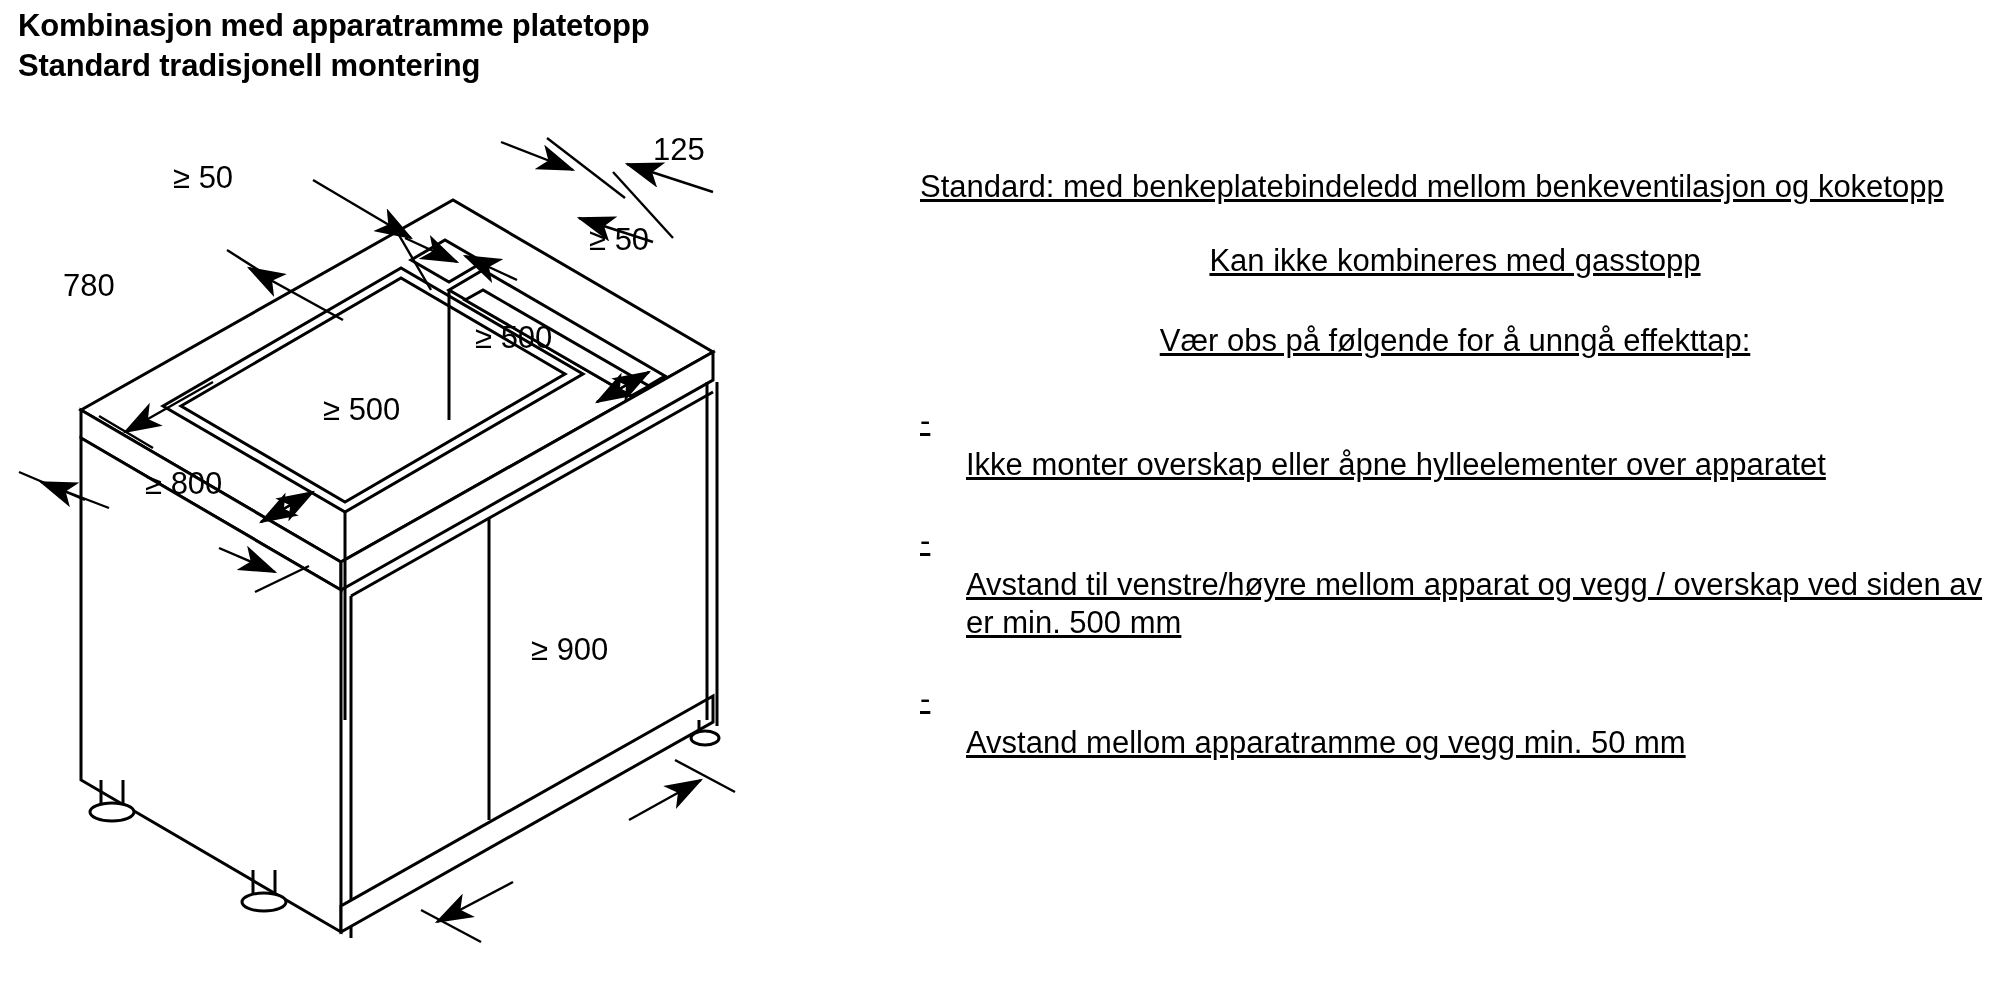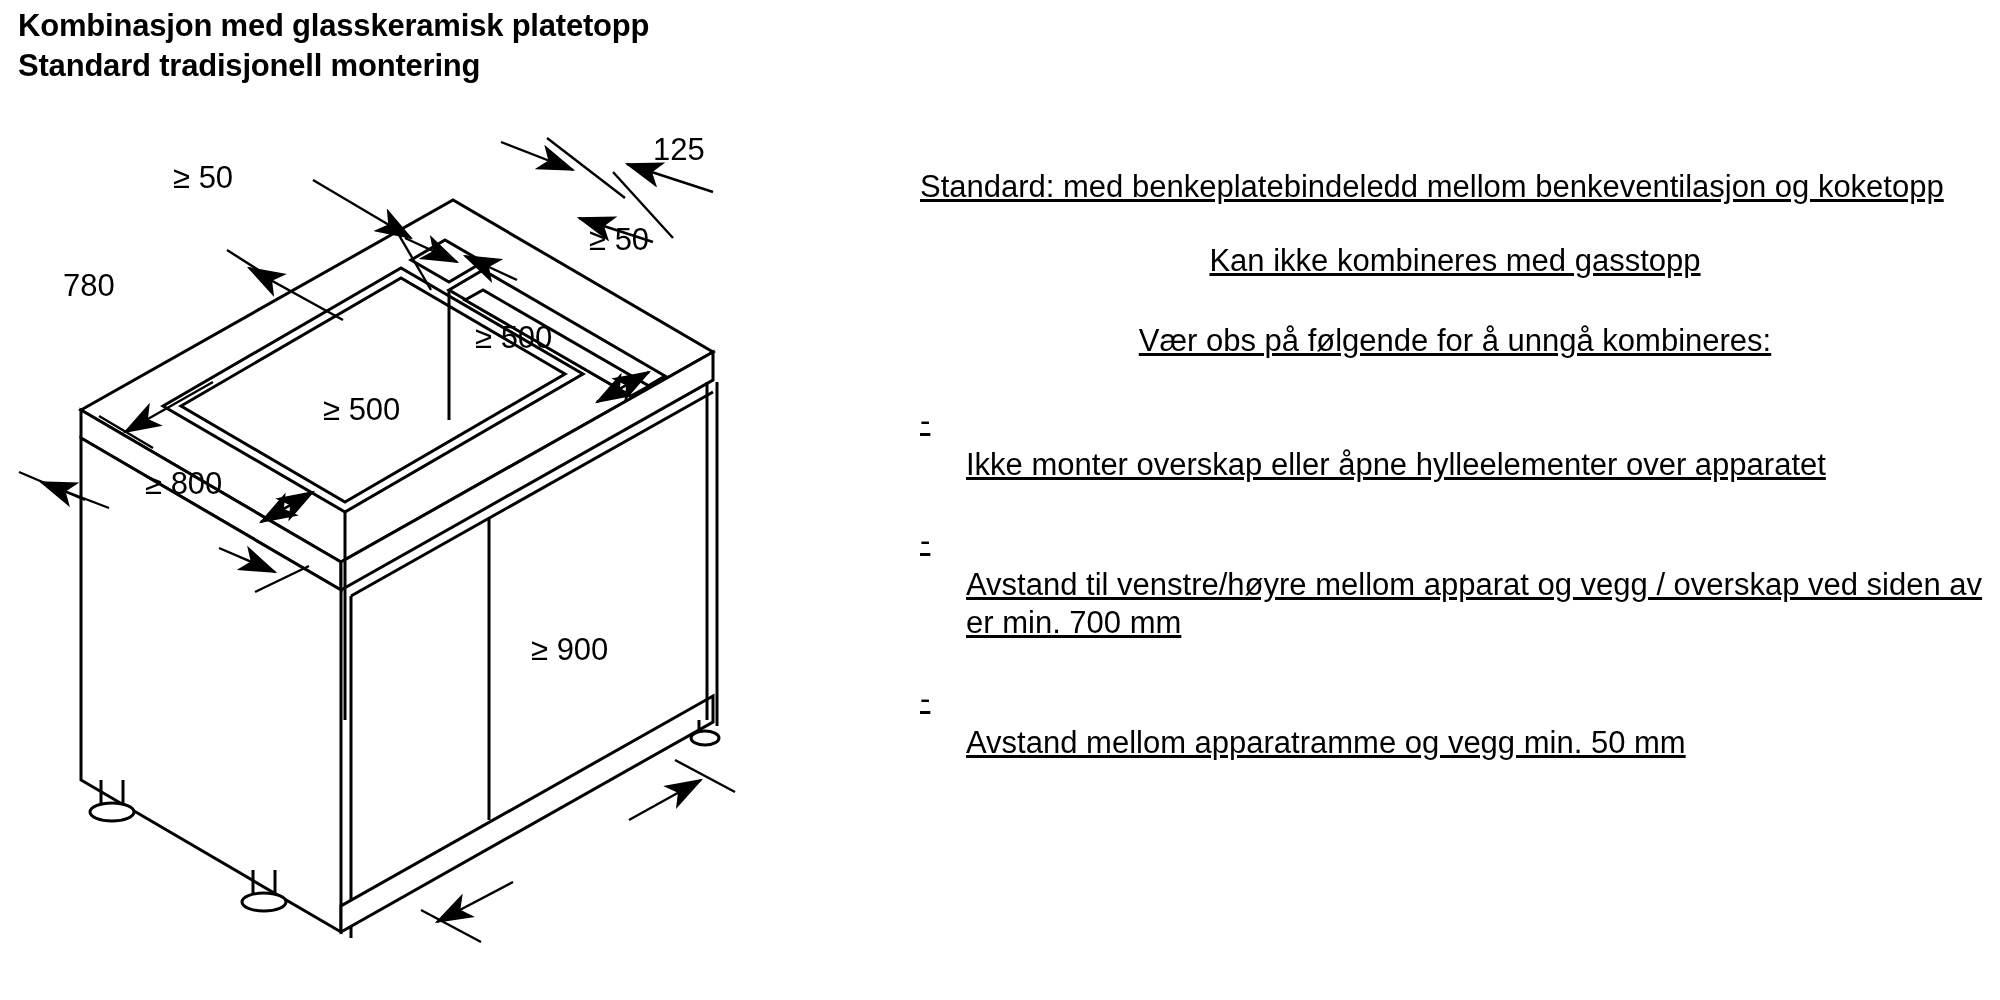--- a/index.html
+++ b/index.html
@@ -88,21 +88,21 @@
     flex: 1 1 auto;
     margin-top: 44px;
   }
 </style>
 </head>
 <body>
 
 <div id="page">
 
   <div class="header">
-    <div class="title-line">Kombinasjon med glasskeramisk platetopp</div>
+    <div class="title-line">Kombinasjon med apparatramme platetopp</div>
     <div class="title-line">Standard tradisjonell montering</div>
   </div>
 
   <div id="drawing">
     <svg width="900" height="860" viewBox="0 0 900 860" xmlns="http://www.w3.org/2000/svg">
 
       <defs>
         <marker id="ar" markerWidth="16" markerHeight="11" refX="15" refY="5.5" orient="auto">
           <path d="M0,0 L16,5.5 L0,11 L4,5.5 Z" fill="#000"></path>
         </marker>
@@ -227,30 +227,30 @@
         <text x="310" y="300">≥ 500</text>
         <text x="132" y="374">≥ 800</text>
         <text x="518" y="540">≥ 900</text>
       </g>
     </svg>
   </div>
 
   <div class="notes">
     <p class="note-para">Standard: med benkeplatebindeledd mellom benkeventilasjon og koketopp</p>
     <p class="note-para tight">Kan ikke kombineres med gasstopp</p>
-    <p class="note-para tight">Vær obs på følgende for å unngå kombineres:</p>
+    <p class="note-para tight">Vær obs på følgende for å unngå effekttap:</p>
 
     <div class="bullet-list">
       <div class="bullet-row">
         <span class="bullet-dash">-</span>
         <span class="bullet-text">Ikke monter overskap eller åpne hylleelementer over apparatet</span>
       </div>
       <div class="bullet-row">
         <span class="bullet-dash">-</span>
-        <span class="bullet-text">Avstand til venstre/høyre mellom apparat og vegg / overskap ved siden av er min. 700 mm</span>
+        <span class="bullet-text">Avstand til venstre/høyre mellom apparat og vegg / overskap ved siden av er min. 500 mm</span>
       </div>
       <div class="bullet-row">
         <span class="bullet-dash">-</span>
         <span class="bullet-text">Avstand mellom apparatramme og vegg min. 50 mm</span>
       </div>
     </div>
   </div>
 
 </div>
 

